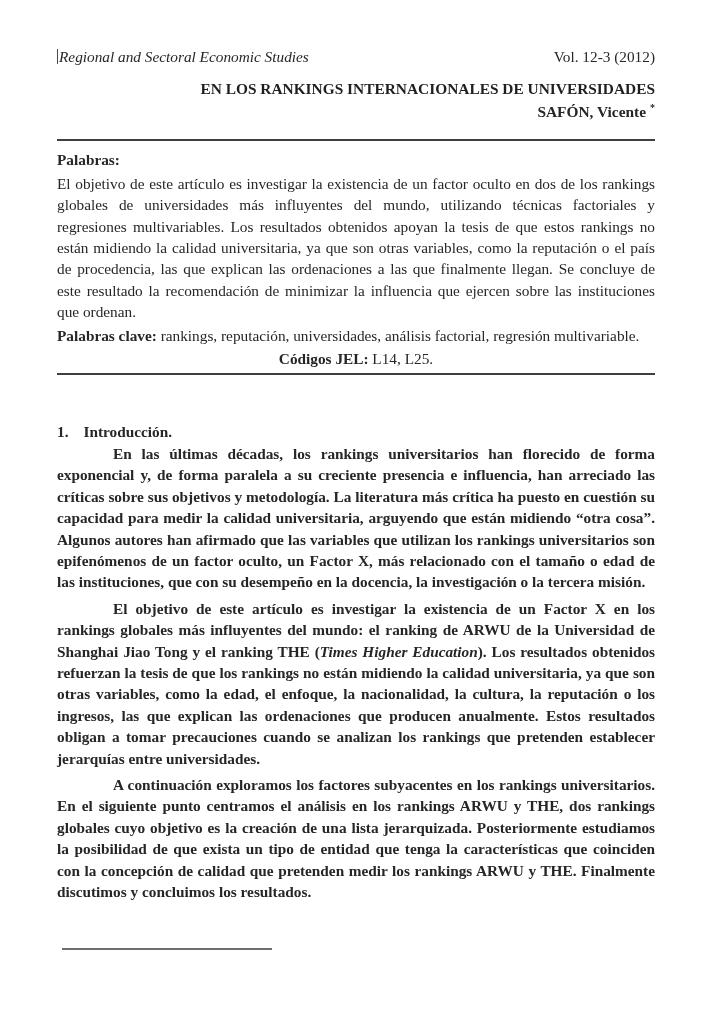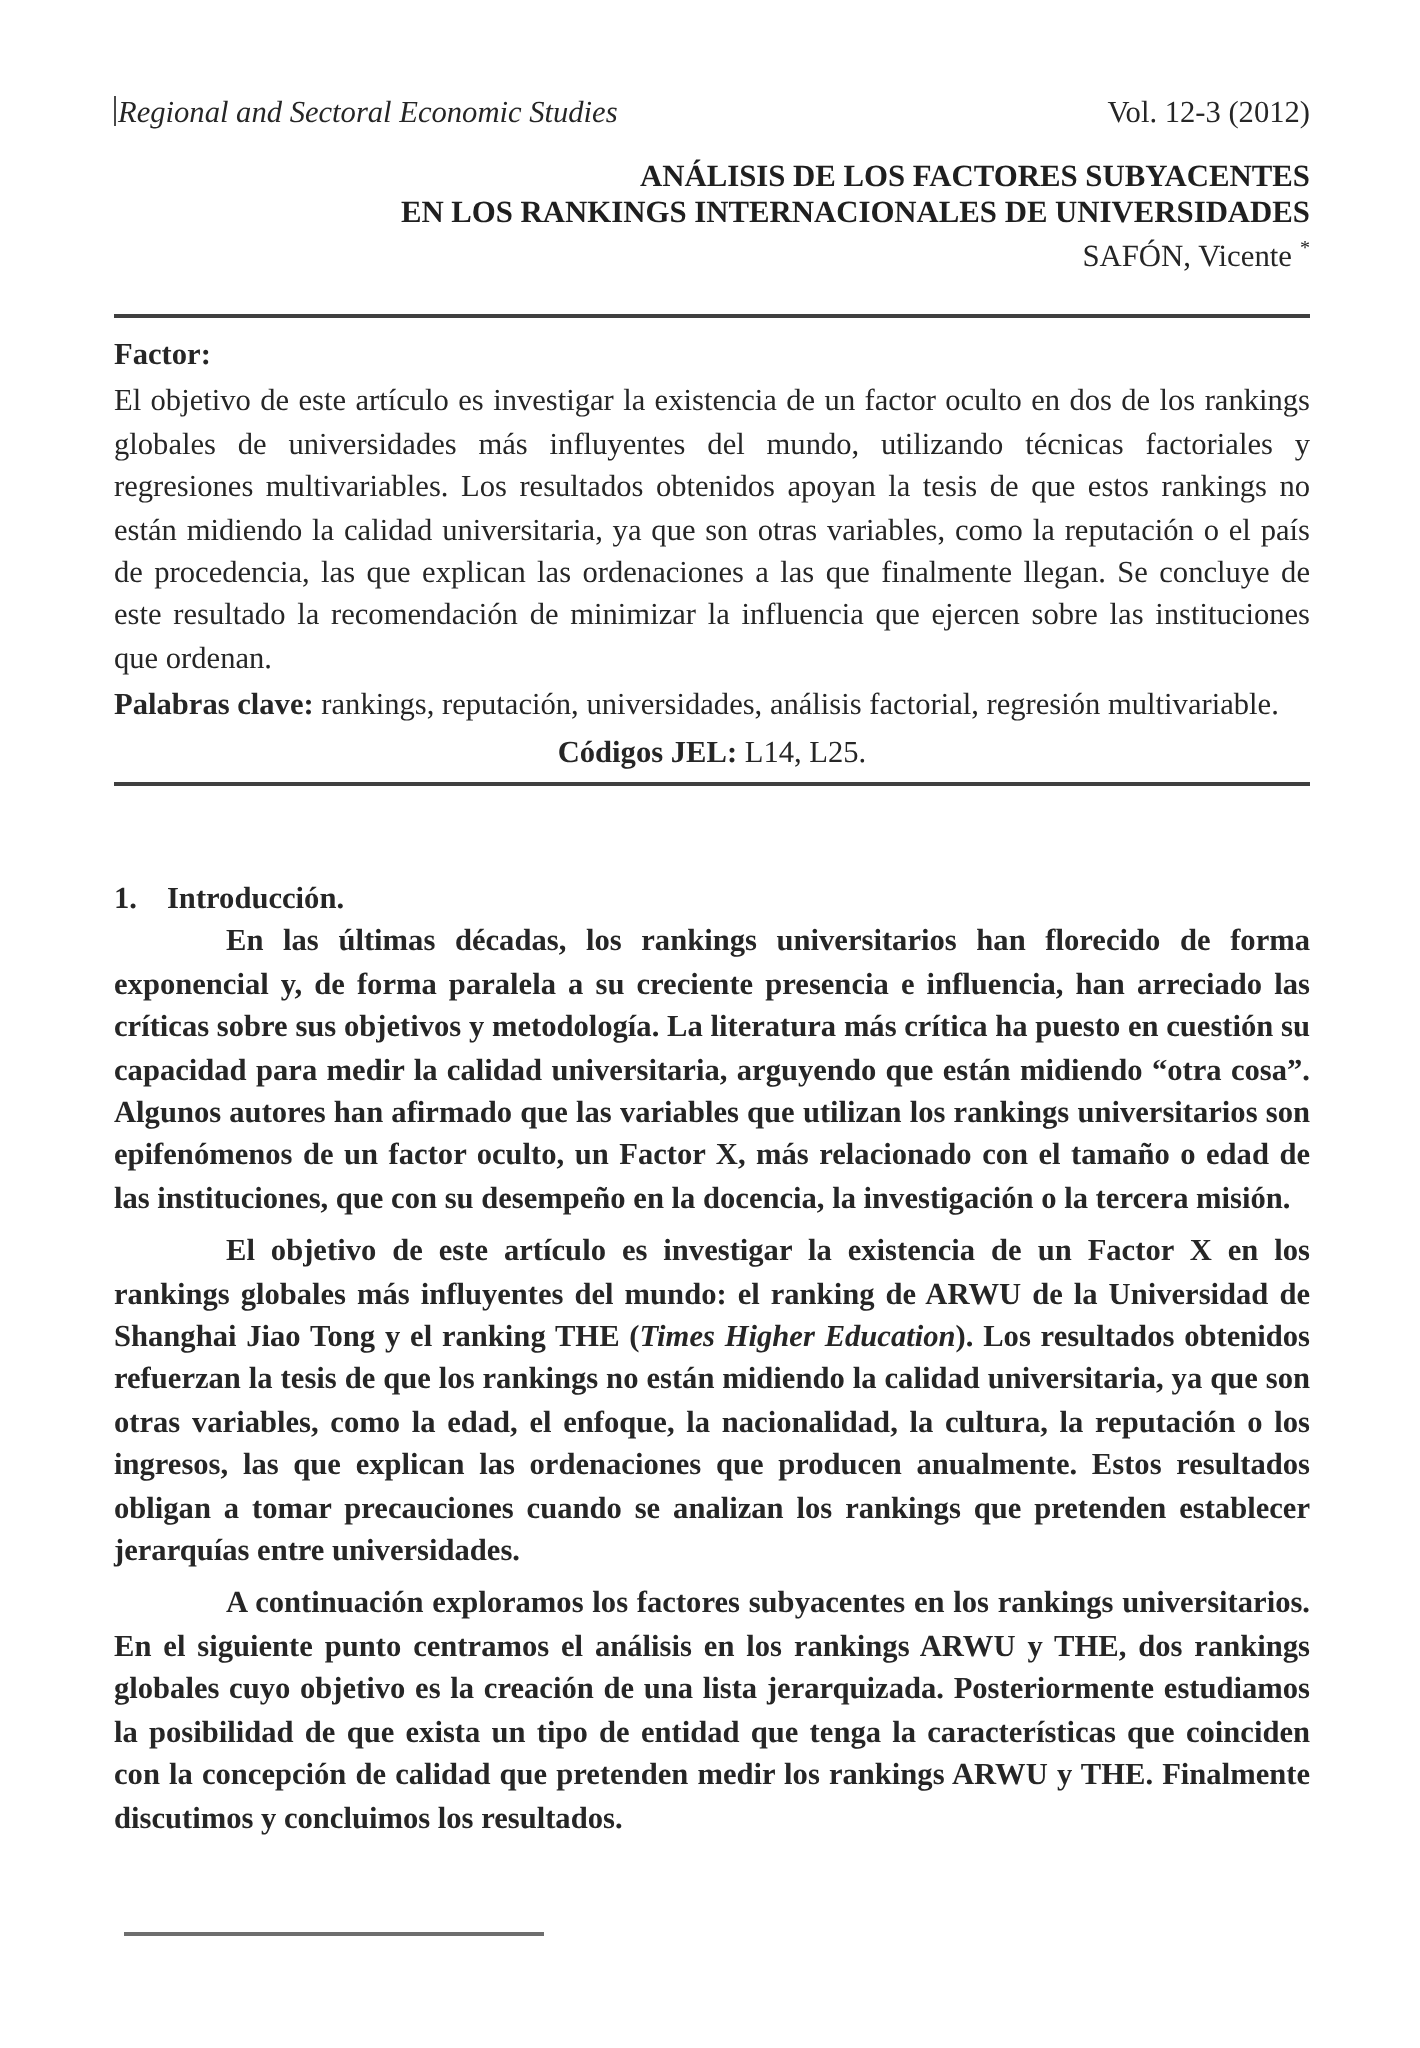--- a/index.html
+++ b/index.html
@@ -38,21 +38,21 @@
   }
   .title-block {
     margin-top: 13px;
     text-align: right;
     font-weight: bold;
     font-size: 15.4px;
     line-height: 17.5px;
     color: #1f1f1f;
   }
   .author-line {
-    font-weight: normal;
+    font-weight: bold;
     margin-top: 1px;
     color: #262626;
   }
   sup.mark {
     font-size: 10px;
     vertical-align: 6px;
     margin-left: 4px;
   }
   .rule {
     border: none;
@@ -120,28 +120,27 @@
 <body>
 
 <div class="page">
 
   <div class="journal-header">
     <span class="journal-title"><span class="artifact-bar"></span><span>Regional and Sectoral Economic Studies</span></span>
     <span class="journal-volume">Vol. 12-3  (2012)</span>
   </div>
 
   <div class="title-block">
-    <div>ANÁLISIS DE LOS FACTORES SUBYACENTES</div>
     <div>EN LOS RANKINGS INTERNACIONALES DE UNIVERSIDADES</div>
     <div class="author-line"><span>SAFÓN, Vicente</span><sup class="mark">*</sup></div>
   </div>
 
   <hr class="rule rule-top">
 
-  <div class="abstract-heading">Factor:</div>
+  <div class="abstract-heading">Palabras:</div>
 
   <p class="abstract-body" style="margin-bottom:0;">El objetivo de este artículo es investigar la existencia de un factor oculto en dos de los rankings globales de universidades más influyentes del mundo, utilizando técnicas factoriales y regresiones multivariables. Los resultados obtenidos apoyan la tesis de que estos rankings no están midiendo la calidad universitaria, ya que son otras variables, como la reputación o el país de procedencia, las que explican las ordenaciones a las que finalmente llegan. Se concluye de este resultado la recomendación de minimizar la influencia que ejercen sobre las instituciones que ordenan.</p>
 
   <p class="keywords-para" style="margin-bottom:0;"><span class="bold-label">Palabras clave:</span><span> rankings, reputación, universidades, análisis factorial, regresión multivariable.</span></p>
 
   <p class="jel-para" style="margin-bottom:0;"><span class="bold-label">Códigos JEL:</span><span> L14, L25.</span></p>
 
   <hr class="rule rule-bottom">
 
   <div class="section-heading"><span class="section-number">1.</span><span>Introducción.</span></div>

